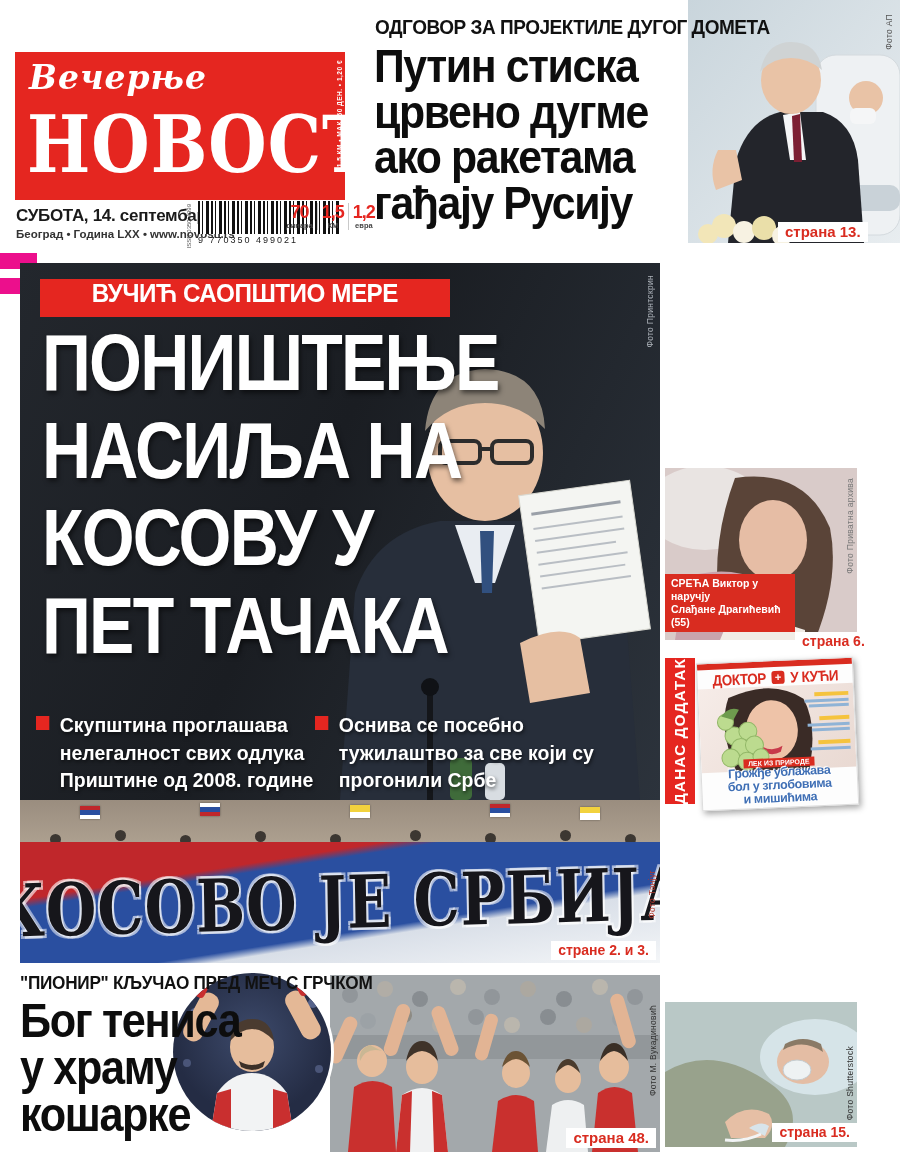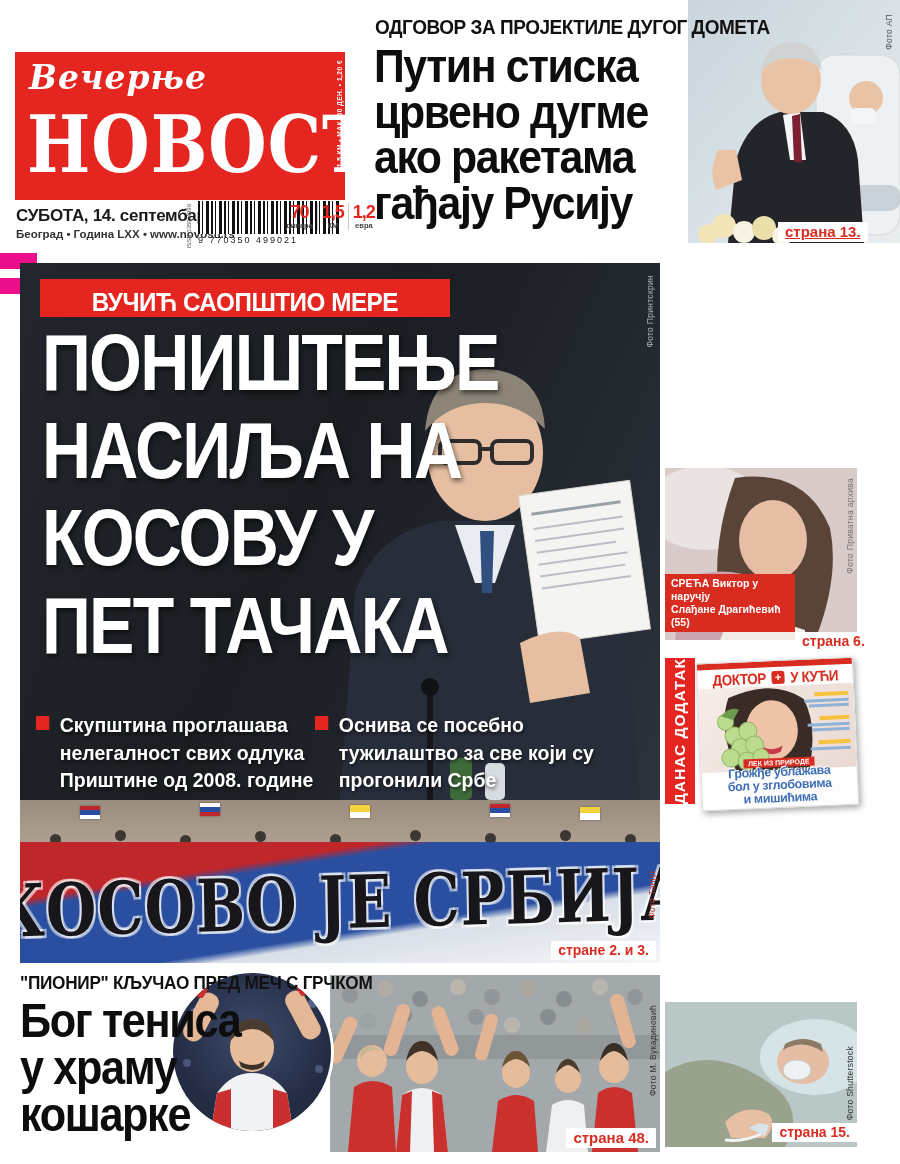--- a/index.html
+++ b/index.html
@@ -29,31 +29,31 @@
   .price-unit{color:#444;font-weight:700;font-size:7.5px;}
 
   
   .putin-kicker{left:375px;top:16px;font-size:20px;font-weight:900;color:#111;
       transform:scaleX(.95);transform-origin:left;letter-spacing:-.5px;white-space:nowrap;z-index:5;}
   .putin-headline{left:374px;top:44px;font-size:46px;font-weight:900;color:#0d0d0d;line-height:.99;
       transform:scaleX(.93);transform-origin:left top;letter-spacing:-1.5px;z-index:5;}
   .putin-photo{left:688px;top:0;width:212px;height:243px;z-index:1;}
   .pageref-chip{background:#fff;color:#d92c20;font-weight:800;font-size:15px;
       padding:1px 7px 2px;white-space:nowrap;}
-  .putin-ref{left:778px;top:222px;z-index:6;text-decoration:underline;}
+  .putin-ref{left:778px;top:222px;z-index:6;}
 
   
   .vcred{writing-mode:vertical-rl;transform:rotate(180deg);font-size:8.5px;letter-spacing:.3px;}
 
   
   .mag-mark{left:0;width:37px;height:16px;background:#ec0f8c;}
   .main-block{left:20px;top:263px;width:640px;height:537px;
       background:linear-gradient(115deg,#23272d 0%,#1a1d22 45%,#2c333c 100%);overflow:hidden;}
   .main-kicker-banner{position:absolute;left:20px;top:16px;width:410px;height:38px;background:#e52620;
-      display:flex;align-items:flex-end;justify-content:center;}
+      display:flex;align-items:flex-start;justify-content:center;}
   .main-kicker-banner span{color:#fff;font-weight:900;font-size:25px;letter-spacing:-.5px;
       transform:scaleX(.97);white-space:nowrap;}
   .main-headline{position:absolute;left:22px;top:56px;color:#fff;font-weight:900;font-size:79px;
       line-height:1.11;letter-spacing:-2px;transform:scaleX(.86);transform-origin:left top;
       text-shadow:2px 3px 6px rgba(0,0,0,.55);z-index:3;}
   .badge-circle{position:absolute;left:479px;top:358px;width:152px;height:152px;border-radius:50%;
       background:radial-gradient(circle at 38% 30%,#d8312b,#b9130f);border:5px solid #fff;
       display:flex;flex-direction:column;align-items:center;justify-content:center;z-index:4;
       box-shadow:0 3px 8px rgba(0,0,0,.4);}
   .badge-circle div{color:#fff;font-weight:800;font-size:16px;line-height:1.18;white-space:nowrap;

